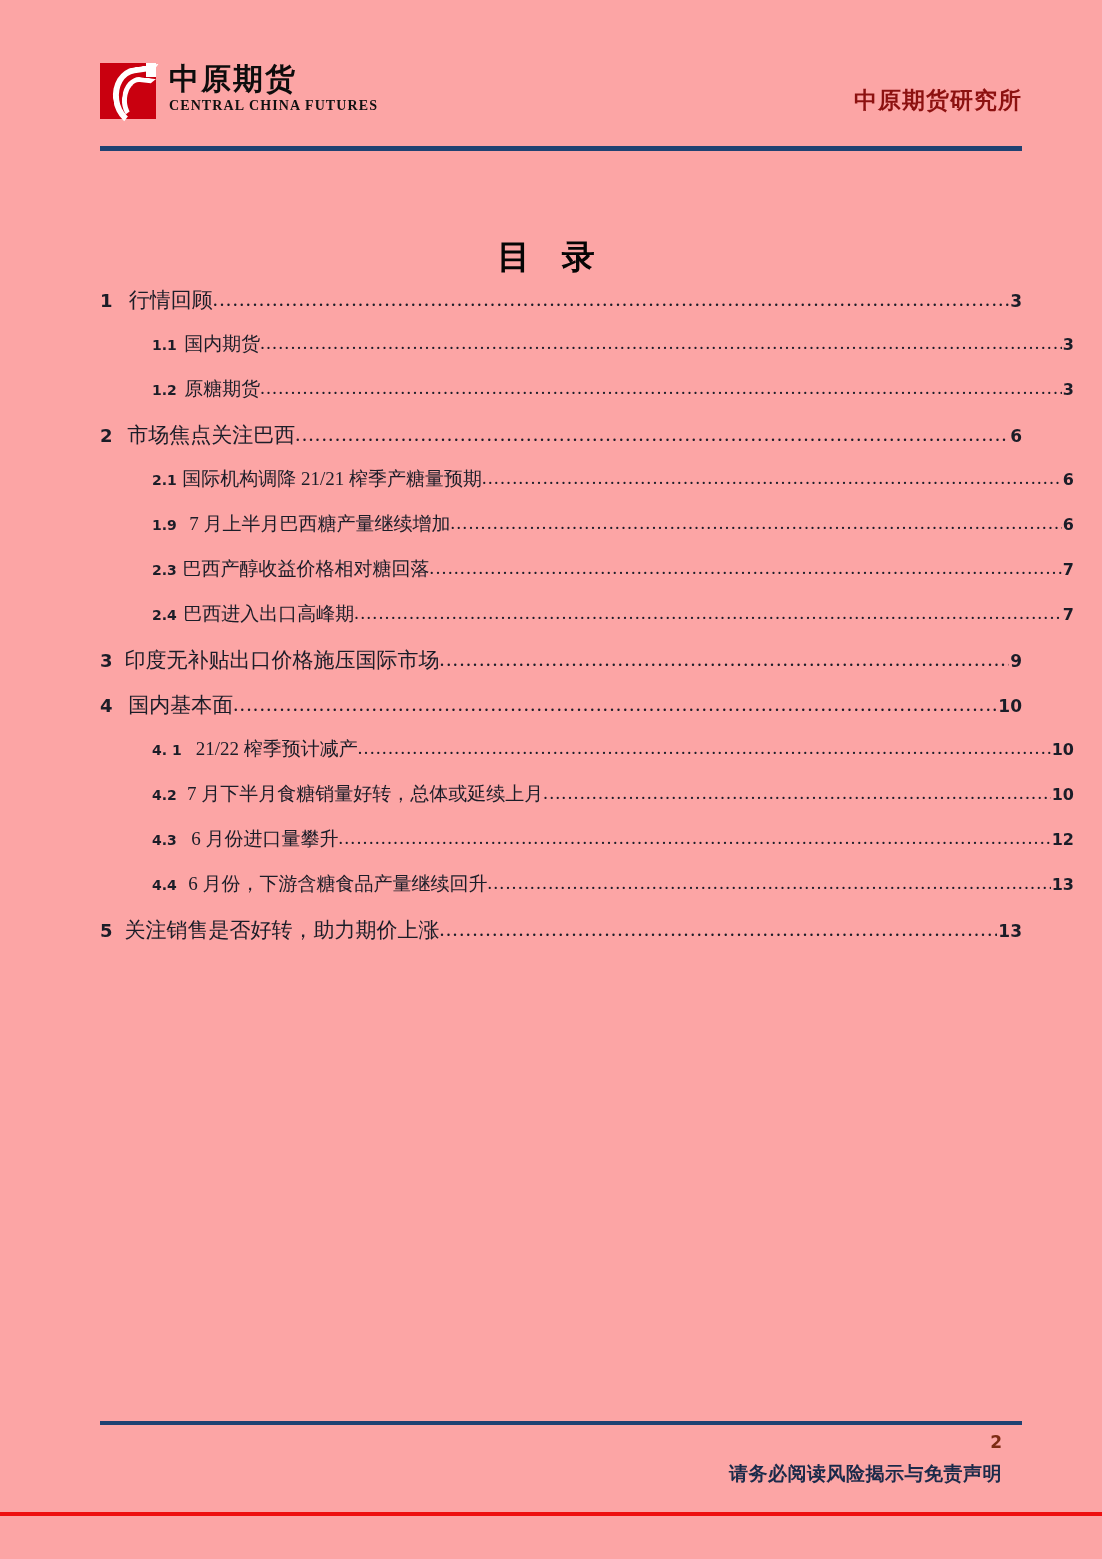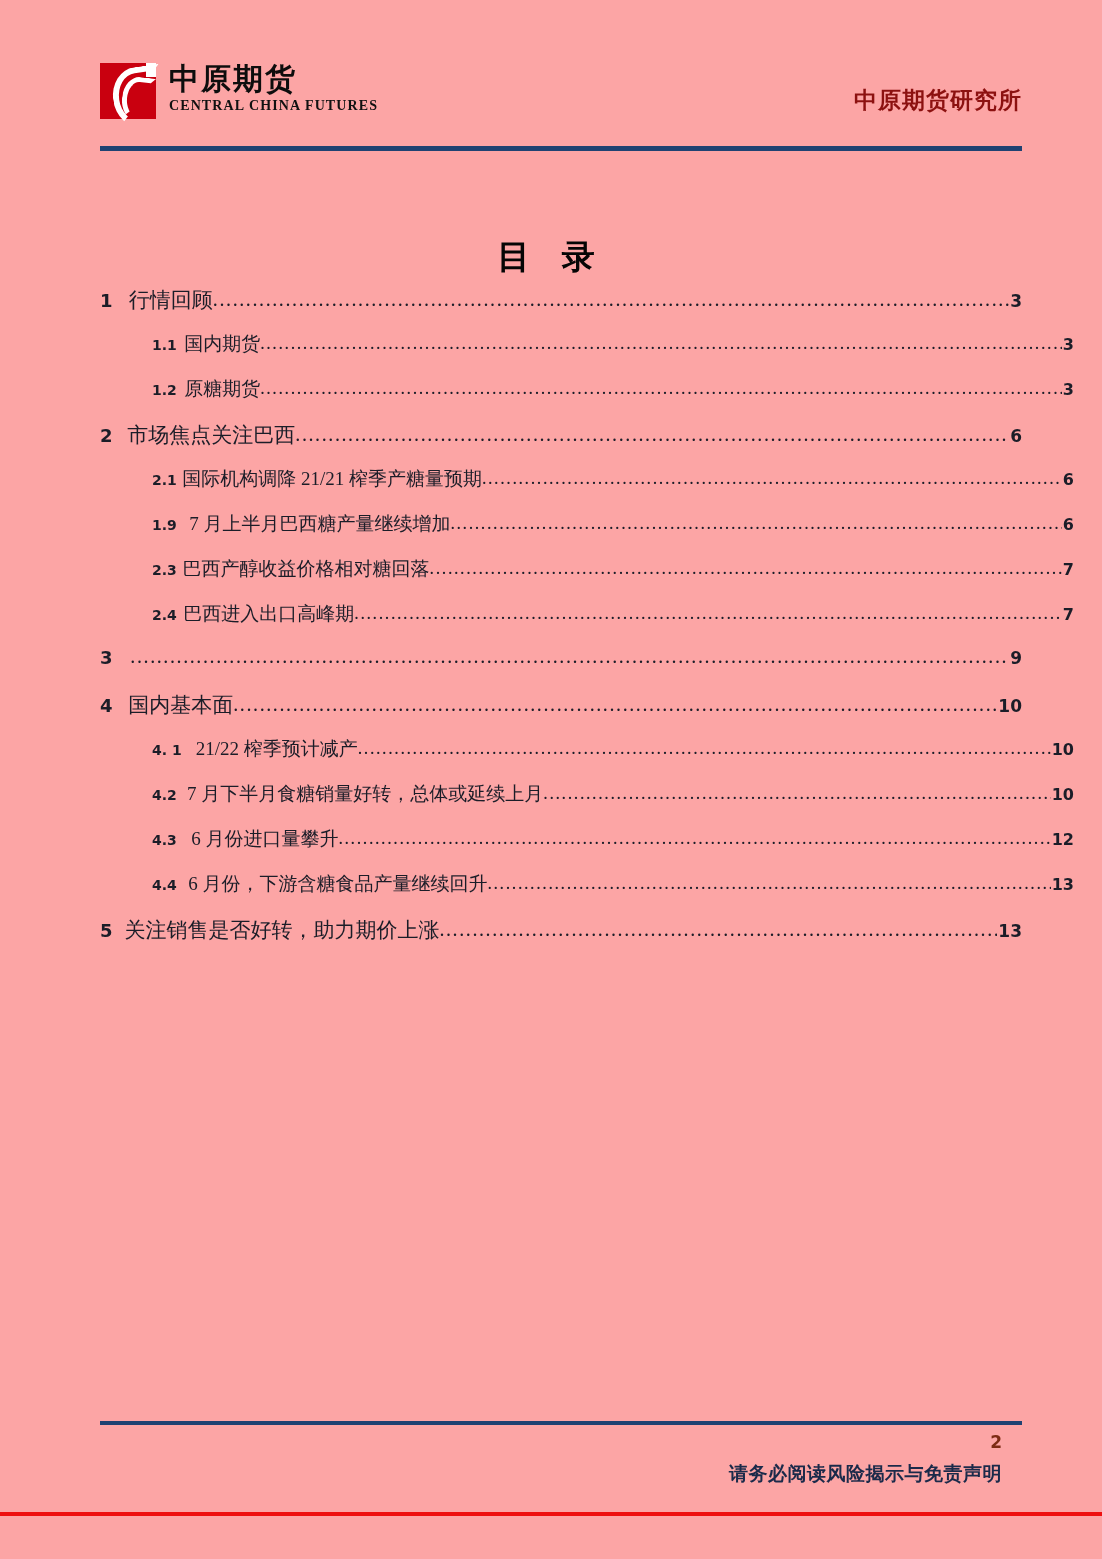--- a/index.html
+++ b/index.html
@@ -317,20 +317,21 @@
       <div class="toc-row lvl2">
         <span class="num">2.4</span>
         <span class="gap"></span>
         <span class="label">巴西进入出口高峰期</span>
         <span class="dots">...................................................................................................................................................................................</span>
         <span class="pageno">7</span>
       </div>
       <div class="toc-row lvl1">
         <span class="num">3</span>
         <span class="gap-wide"></span>
+        <span class="label">印度无补贴出口价格施压国际市场</span>
         <span class="dots">...................................................................................................................................................................................</span>
         <span class="pageno">9</span>
       </div>
       <div class="toc-row lvl1">
         <span class="num">4</span>
         <span class="gap-wide"></span>
         <span class="label">国内基本面</span>
         <span class="dots">...................................................................................................................................................................................</span>
         <span class="pageno">10</span>
       </div>

